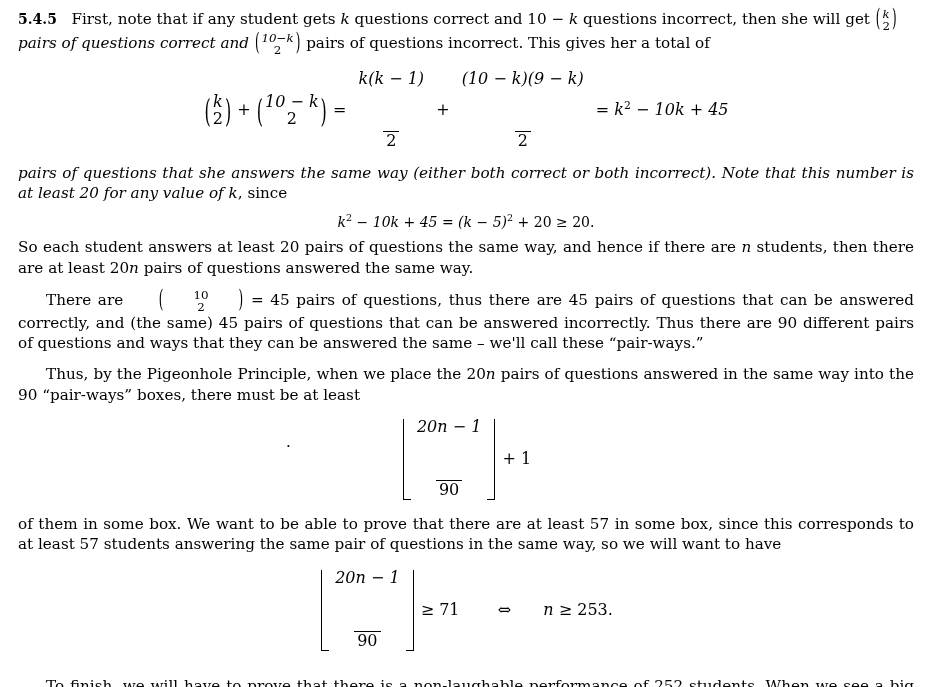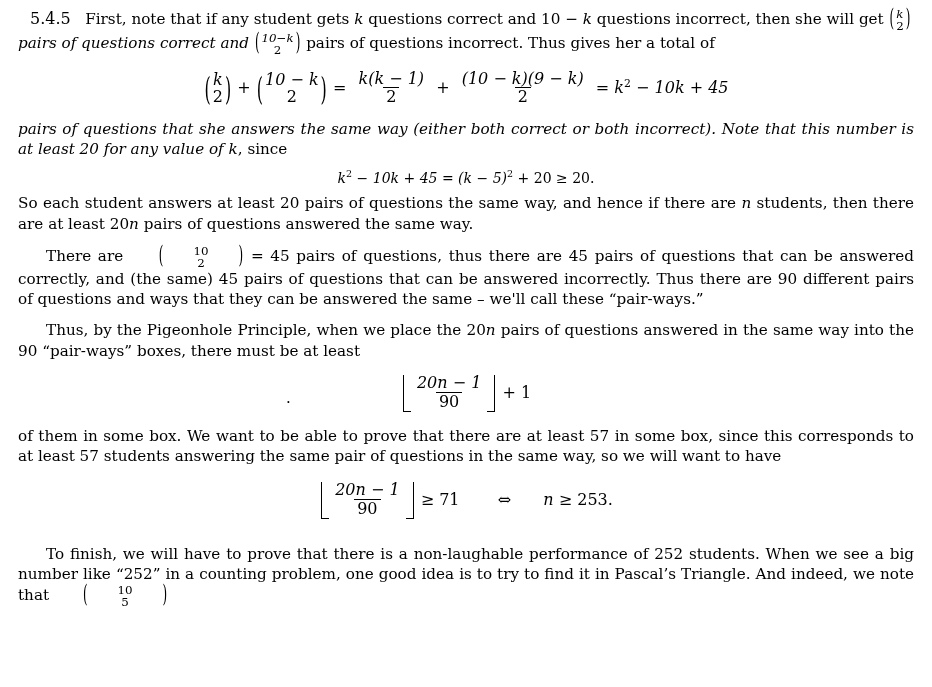--- a/index.html
+++ b/index.html
@@ -30,23 +30,22 @@
   p.para {
     margin: 0 0 0 0;
     font-size: 15.2px;
     line-height: 1.33;
     text-align: justify;
     text-justify: inter-word;
   }
   p.indent { text-indent: 28px; }
   .spacer-md { height: 11px; }
   .num {
-    font-weight: normal;
-    font-size: 16px;
-    margin-left: 12px;
+    font-weight: bold;
+    font-size: 14px;
   }
   .it { font-style: italic; }
   .math { font-family: "DejaVu Serif", serif; font-style: italic; }
   .display {
     text-align: center;
     font-size: 16px;
     margin: 9px 0 9px 0;
   }
   .display.small { font-size: 14px; }
 
@@ -80,20 +79,21 @@
   
   .frac {
     display: inline-flex;
     flex-direction: column;
     align-items: center;
     vertical-align: middle;
     margin: 0 4px;
     line-height: 1.12;
     position: relative;
     top: -0.05em;
+    gap: 44px;
   }
   .frac .fnum { display: block; padding: 0 3px; }
   .frac .fden { display: block; padding: 0 3px; border-top: 1px solid #000; }
 
   sup.sp { font-size: 0.68em; vertical-align: super; font-style: normal; }
 
   
   .floor {
     display: inline-flex;
     align-items: flex-start;
@@ -130,21 +130,21 @@
           </span>
           <span class="pr">)</span>
         </span><br>
       <span class="it"> pairs of questions correct and </span><span class="binom-inline paren">
           <span class="pl">(</span>
           <span class="binom">
             <span class="t math">10−k</span>
             <span class="b">2</span>
           </span>
           <span class="pr">)</span>
-        </span><span> pairs of questions incorrect. Thus gives her a total of</span>
+        </span><span> pairs of questions incorrect. This gives her a total of</span>
     </p>
 
     <div class="display" style="margin-top:14px; margin-bottom:12px;">
       <span class="paren">
           <span class="pl">(</span>
           <span class="binom">
             <span class="t math">k</span>
             <span class="b">2</span>
           </span>
           <span class="pr">)</span>

